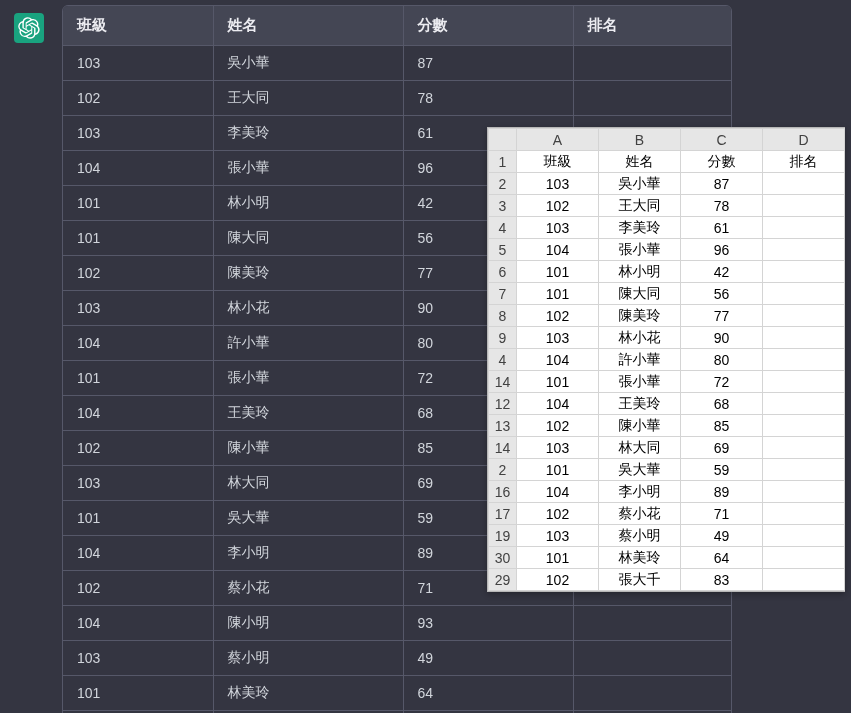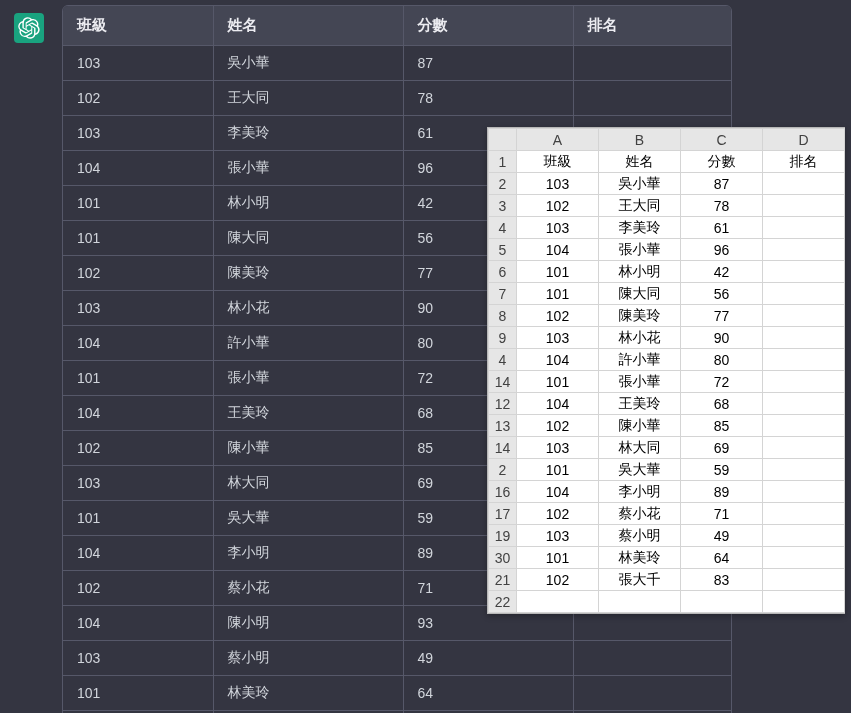--- a/index.html
+++ b/index.html
@@ -417,28 +417,21 @@
           <td></td>
         </tr>
         <tr class="excel-data-row">
           <td class="row-header">30</td>
           <td>101</td>
           <td>林美玲</td>
           <td>64</td>
           <td></td>
         </tr>
         <tr class="excel-data-row">
-          <td class="row-header">21</td>
+          <td class="row-header">29</td>
           <td>102</td>
           <td>張大千</td>
           <td>83</td>
-          <td></td>
-        </tr>
-        <tr class="excel-data-row">
-          <td class="row-header">22</td>
-          <td></td>
-          <td></td>
-          <td></td>
           <td></td>
         </tr>
       </tbody>
   </table>
 </div>
 
 </body></html>

